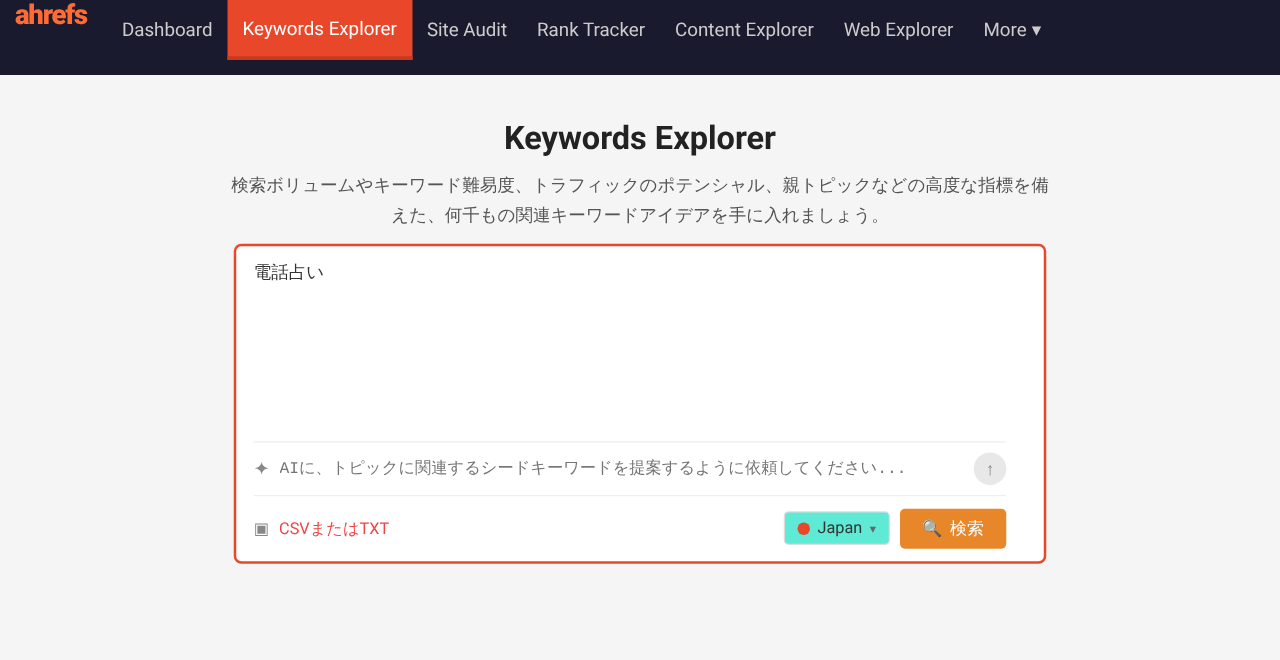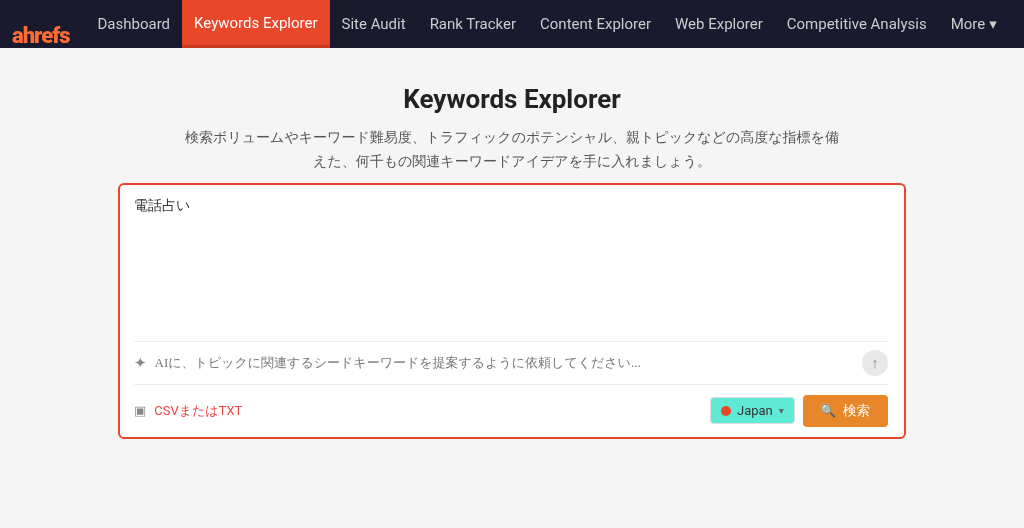--- a/index.html
+++ b/index.html
@@ -13,22 +13,22 @@
       background-color: #f5f5f5;
       width: 1024px;
       height: 528px;
       overflow: hidden;
     }
 
     
     .navbar {
       background-color: #1a1a2e;
       display: flex;
-      align-items: flex-end;
-      height: 48px;
+      align-items: flex-start;
+      height: 60px;
       padding: 0 12px;
       gap: 0;
     }
 
     .navbar-brand {
       color: #ff6b35;
       font-size: 22px;
       font-weight: 900;
       margin-right: 16px;
       letter-spacing: -1px;
@@ -80,22 +80,22 @@
       text-align: center;
       line-height: 1.7;
       margin-bottom: 9px;
     }
 
     
     .search-container {
       background: #fff;
       border: 2px solid #e8472a;
       border-radius: 6px;
-      width: 788px;
-      padding: 12px 16px 0 14px;
+      width: 650px;
+      padding: 12px 30px 0 14px;
     }
 
     .keyword-textarea {
       width: 100%;
       min-height: 140px;
       border: none;
       outline: none;
       font-size: 14px;
       color: #333;
       resize: none;
@@ -114,21 +114,21 @@
       color: #888;
       font-size: 15px;
     }
 
     .ai-input {
       flex: 1;
       border: none;
       outline: none;
       font-size: 13px;
       color: #aaa;
-      font-family: Liberation Serif, serif;
+      font-family: Liberation Mono, monospace;
       background: transparent;
     }
 
     .ai-send-btn {
       background: #e8e8e8;
       border: none;
       border-radius: 50%;
       width: 26px;
       height: 26px;
       display: flex;
@@ -207,21 +207,20 @@
 
 <nav class="navbar">
   <span class="navbar-brand">ahrefs</span>
 
   <a class="nav-item">Dashboard</a>
   <a class="nav-item active">Keywords Explorer</a>
   <a class="nav-item">Site Audit</a>
   <a class="nav-item">Rank Tracker</a>
   <a class="nav-item">Content Explorer</a>
   <a class="nav-item">Web Explorer</a>
-  <a class="nav-item">Competitive Analysis</a>
   <a class="nav-item more">
     <span>More</span>
     <span>▾</span>
   </a>
 
 </nav>
 
 <div class="main-content">
   <h1 class="page-title">Keywords Explorer</h1>
   <p class="page-subtitle">

